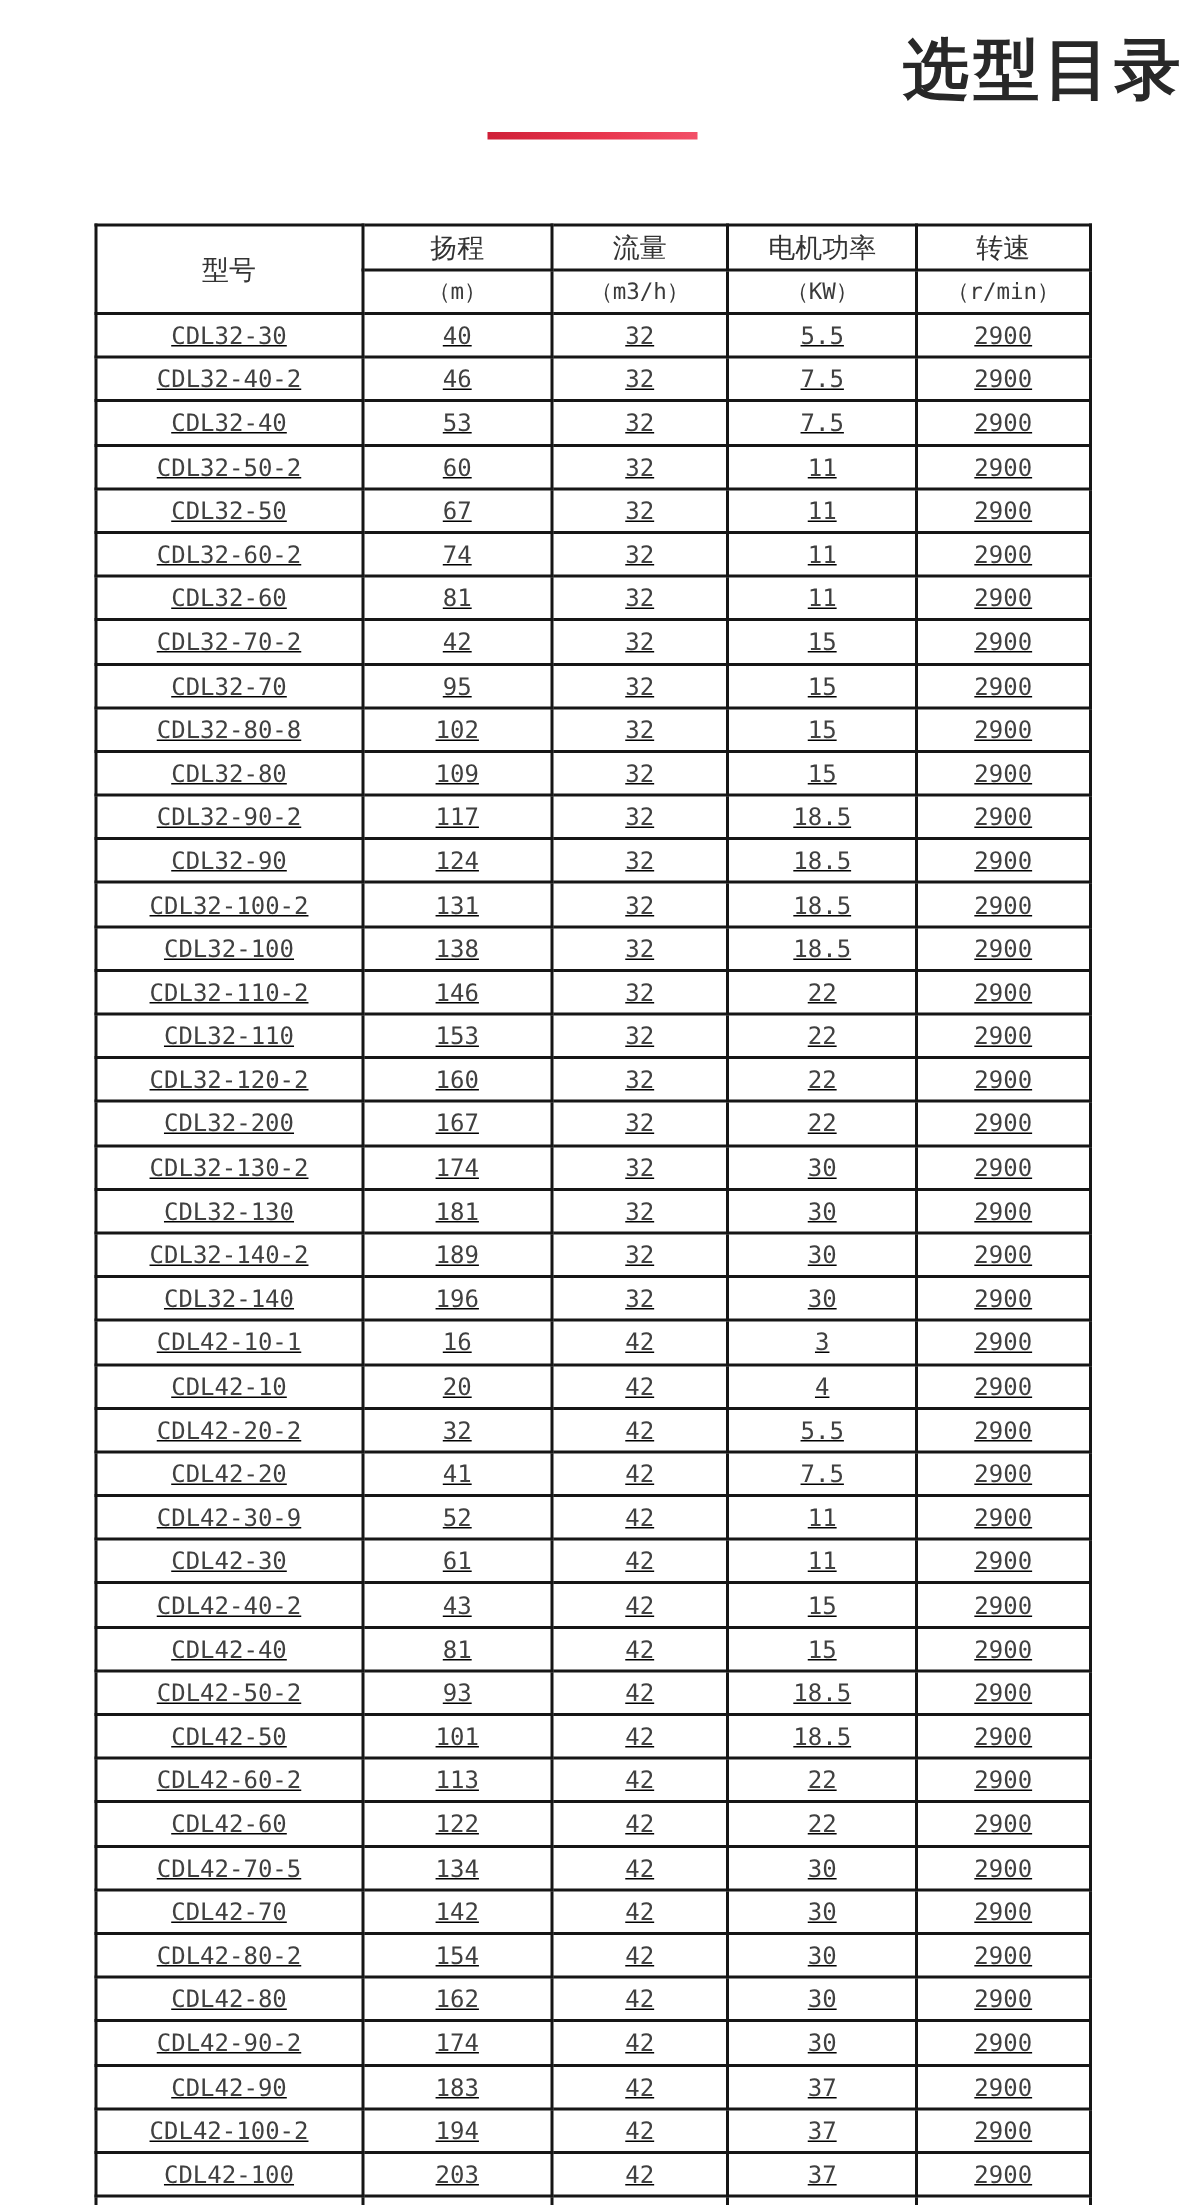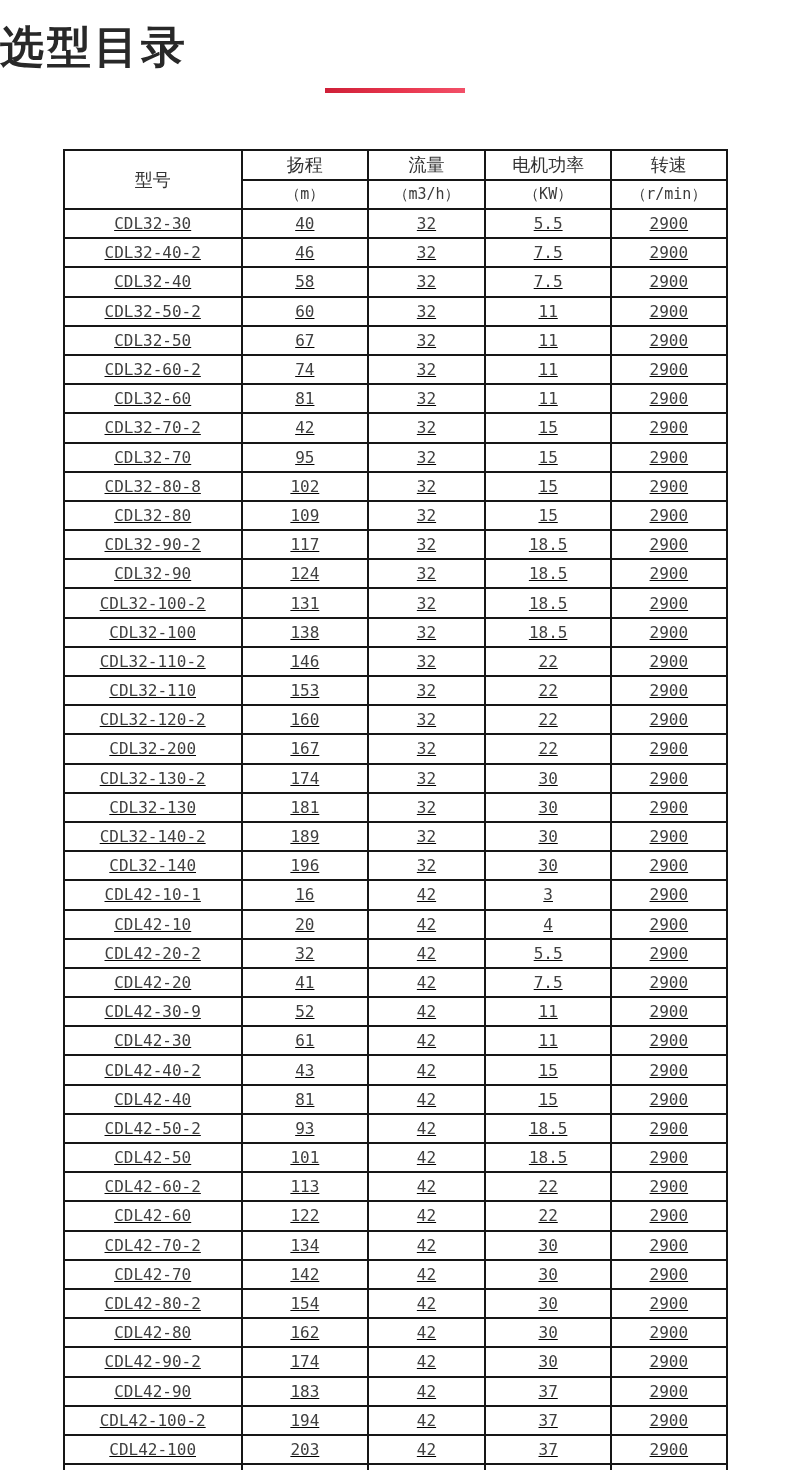--- a/index.html
+++ b/index.html
@@ -7,21 +7,21 @@
     width: 790px;
     background: #ffffff;
     font-family: "DejaVu Sans", "Liberation Sans", sans-serif;
   }
   body {
     height: 1470px;
     overflow: hidden;
     position: relative;
   }
   .page-title {
-    text-align: left;
+    text-align: right;
     margin-top: 22px;
     font-size: 44px;
     line-height: 50px;
     font-weight: 700;
     color: #282828;
     letter-spacing: 3px;
     font-family: "DejaVu Sans", sans-serif;
   }
   .title-divider {
     width: 140px;
@@ -109,21 +109,21 @@
       </tr>
       <tr>
         <td>CDL32-40-2</td>
         <td>46</td>
         <td>32</td>
         <td>7.5</td>
         <td>2900</td>
       </tr>
       <tr>
         <td>CDL32-40</td>
-        <td>58</td>
+        <td>53</td>
         <td>32</td>
         <td>7.5</td>
         <td>2900</td>
       </tr>
       <tr>
         <td>CDL32-50-2</td>
         <td>60</td>
         <td>32</td>
         <td>11</td>
         <td>2900</td>
@@ -339,21 +339,21 @@
         <td>2900</td>
       </tr>
       <tr>
         <td>CDL42-60</td>
         <td>122</td>
         <td>42</td>
         <td>22</td>
         <td>2900</td>
       </tr>
       <tr>
-        <td>CDL42-70-2</td>
+        <td>CDL42-70-5</td>
         <td>134</td>
         <td>42</td>
         <td>30</td>
         <td>2900</td>
       </tr>
       <tr>
         <td>CDL42-70</td>
         <td>142</td>
         <td>42</td>
         <td>30</td>

